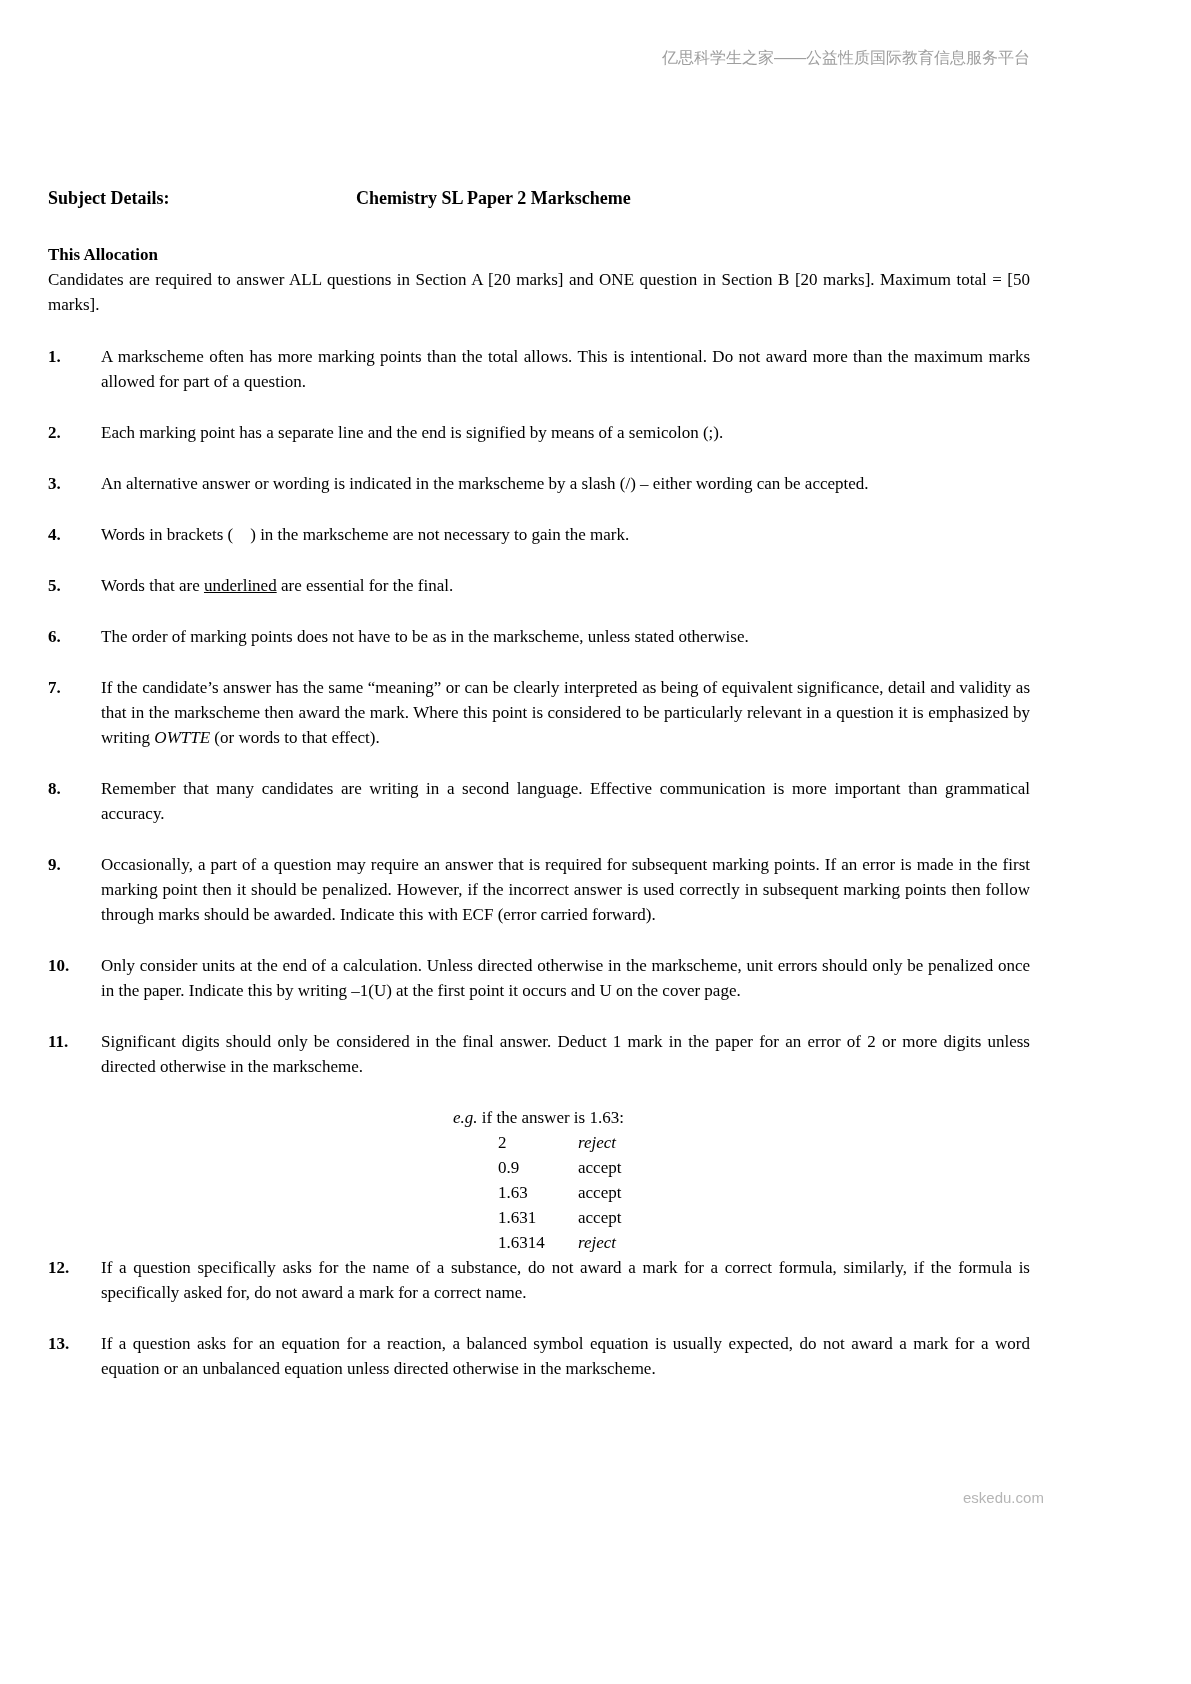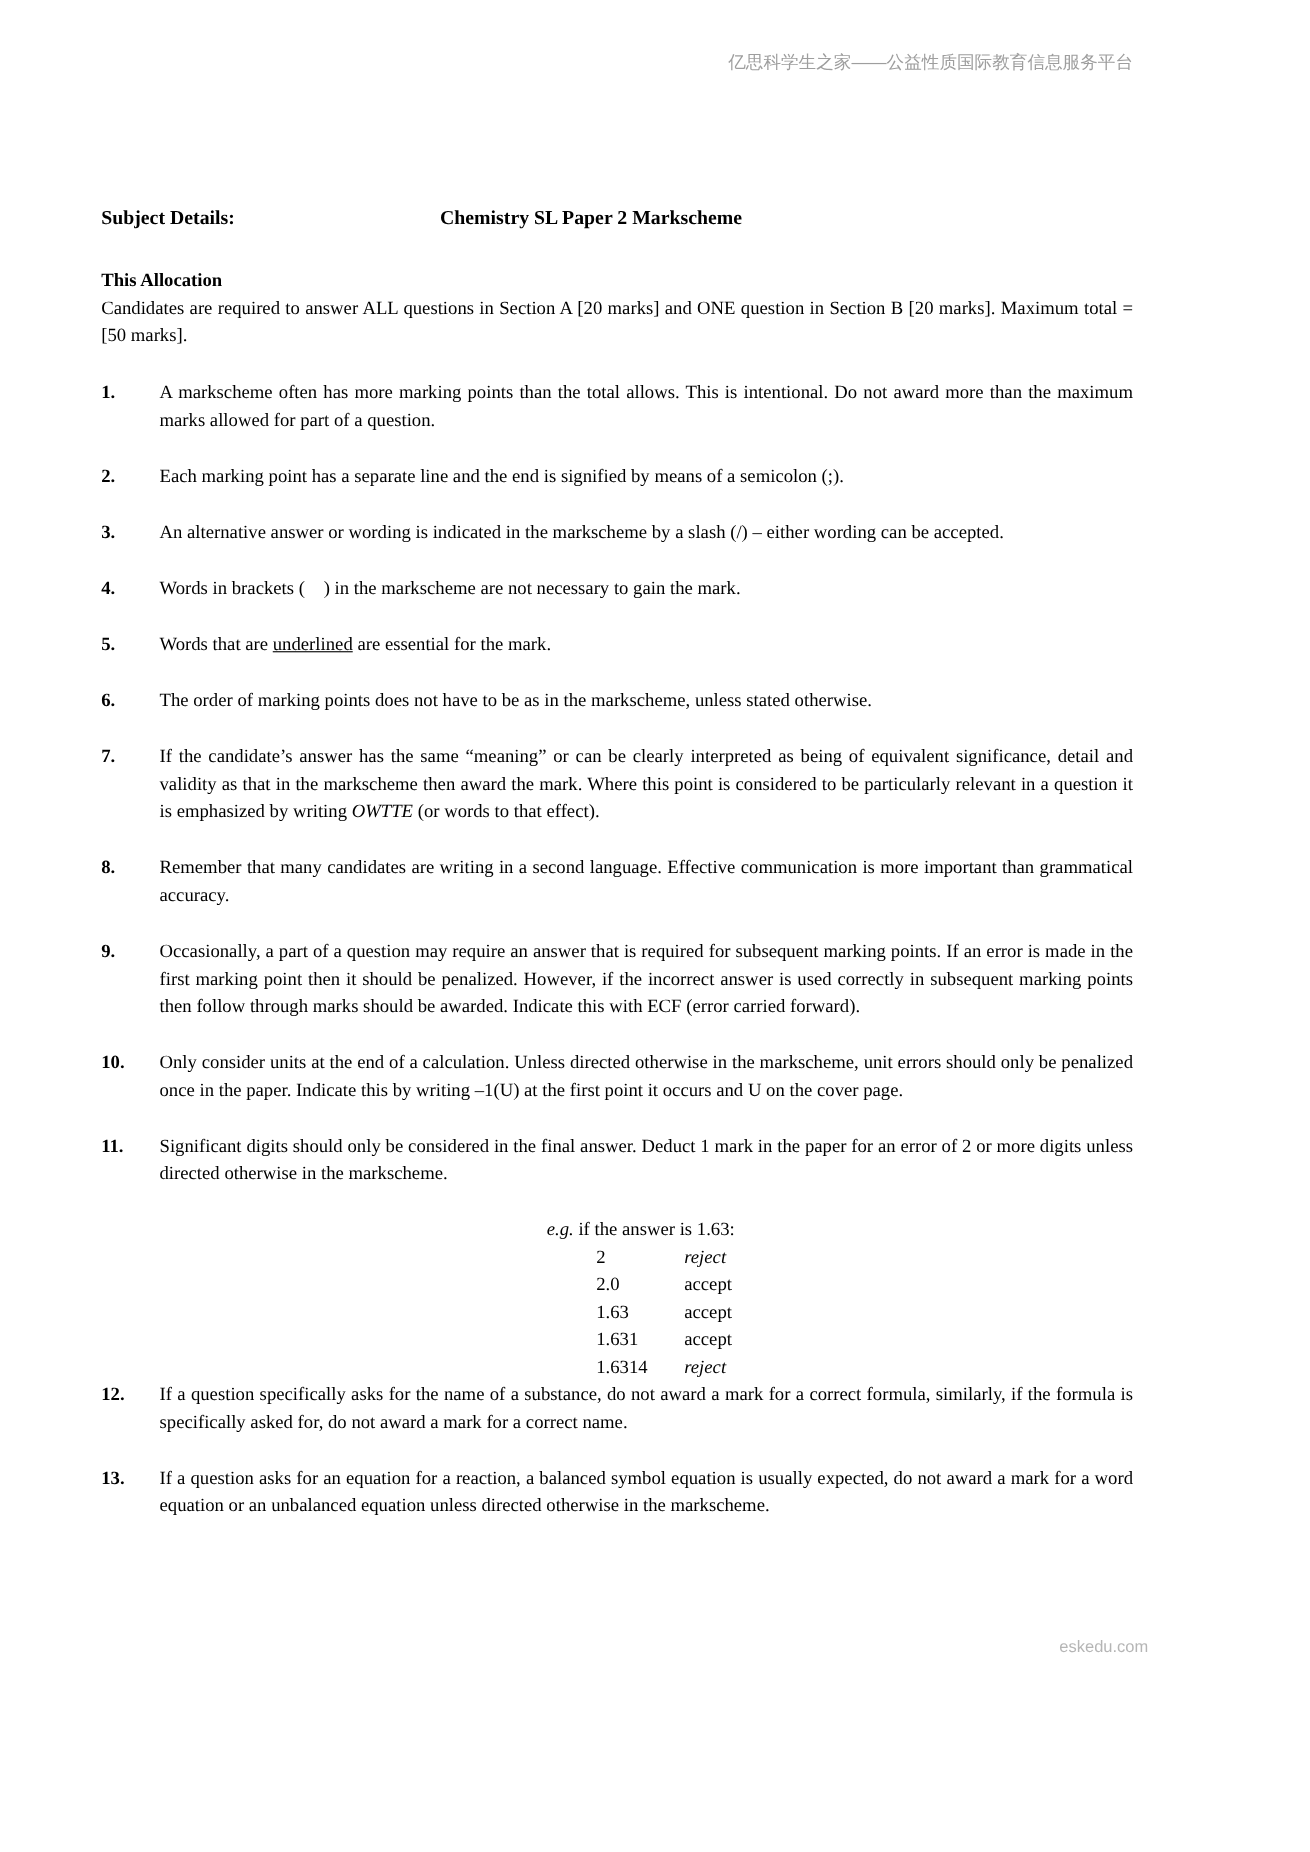--- a/index.html
+++ b/index.html
@@ -5,21 +5,21 @@
   html, body { margin: 0; padding: 0; background: #ffffff; }
   .page {
     position: relative;
     width: 1191px;
     height: 1684px;
     margin: 0 auto;
     background: #ffffff;
     font-family: "Liberation Serif", serif;
     color: #000000;
     box-sizing: border-box;
-    padding: 48px 161px 0 92px;
+    padding: 48px 161px 0 48px;
     overflow: hidden;
   }
   .top-watermark {
     font-family: "Liberation Sans", sans-serif;
     font-size: 16px;
     line-height: 20px;
     color: #9e9e9e;
     text-align: right;
   }
   .doc-title {
@@ -103,21 +103,21 @@
       <div class="rule">
         <span class="rule-num">3.</span>
         <div class="rule-body"><span>An alternative answer or wording is indicated in the markscheme by a slash (/) – either wording can be accepted.</span></div>
       </div>
       <div class="rule">
         <span class="rule-num">4.</span>
         <div class="rule-body"><span>Words in brackets (&nbsp;&nbsp;&nbsp;&nbsp;) in the markscheme are not necessary to gain the mark.</span></div>
       </div>
       <div class="rule">
         <span class="rule-num">5.</span>
-        <div class="rule-body"><span>Words that are </span><span class="seg-u">underlined</span><span> are essential for the mark.</span></div>
+        <div class="rule-body"><span>Words that are </span><span class="seg-u">underlined</span><span> are essential for the final.</span></div>
       </div>
       <div class="rule">
         <span class="rule-num">6.</span>
         <div class="rule-body"><span>The order of marking points does not have to be as in the markscheme, unless stated otherwise.</span></div>
       </div>
       <div class="rule">
         <span class="rule-num">7.</span>
         <div class="rule-body"><span>If the candidate’s answer has the same “meaning” or can be clearly interpreted as being of equivalent significance, detail and validity as that in the markscheme then award the mark.  Where this point is considered to be particularly relevant in a question it is emphasized by writing </span><span class="seg-b seg-i">OWTTE</span><span> (or words to that effect).</span></div>
       </div>
       <div class="rule">
@@ -139,21 +139,21 @@
     </div>
 
   <div class="example-block">
     <div class="example-intro"><span class="seg-i">e.g.</span><span> if the answer is 1.63:</span></div>
     <div class="example-rows" id="example-rows">
         <div class="example-row">
           <span class="ex-val">2</span>
           <span class="ex-verdict seg-i">reject</span>
         </div>
         <div class="example-row">
-          <span class="ex-val">2.0</span>
+          <span class="ex-val">0.9</span>
           <span class="ex-verdict">accept</span>
         </div>
         <div class="example-row">
           <span class="ex-val">1.63</span>
           <span class="ex-verdict">accept</span>
         </div>
         <div class="example-row">
           <span class="ex-val">1.631</span>
           <span class="ex-verdict">accept</span>
         </div>

